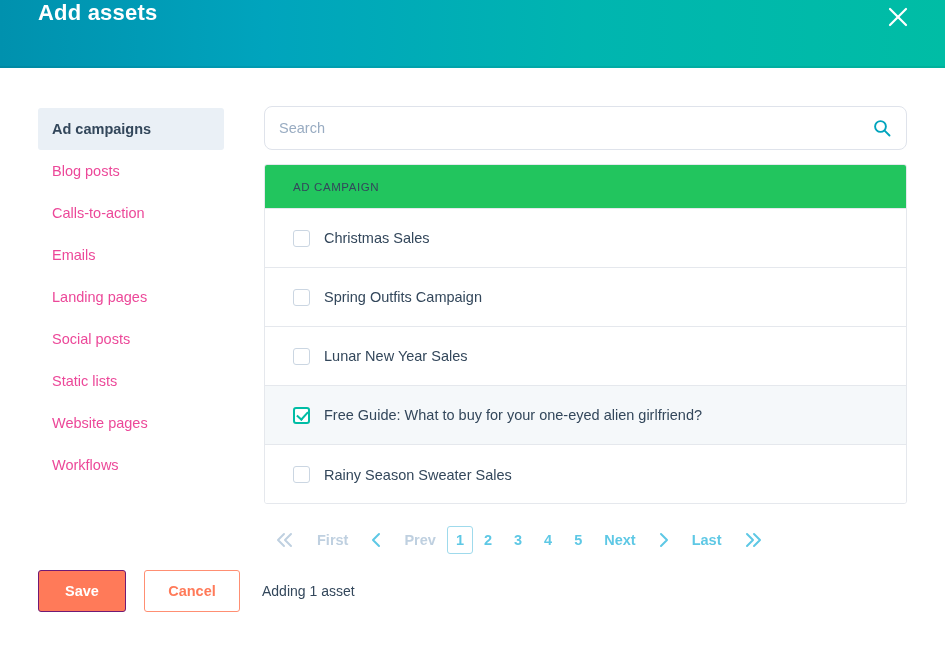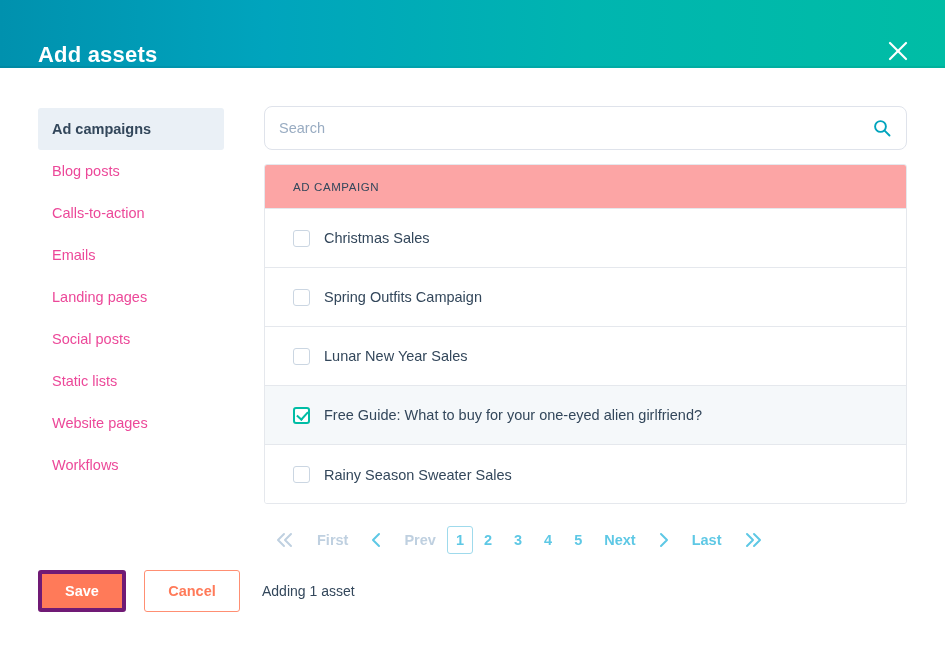--- a/index.html
+++ b/index.html
@@ -20,21 +20,21 @@
     flex-direction: column;
     position: relative;
   }
 
   
   .modal-header {
     height: 68px;
     flex: 0 0 68px;
     background: linear-gradient(90deg, #0091ae 0%, #00a4bd 28%, #00b5b0 62%, #00bda5 100%);
     display: flex;
-    align-items: flex-end;
+    align-items: flex-start;
     justify-content: space-between;
     padding: 0 30px 0 38px;
     position: relative;
   }
   .modal-header::after {
     content: "";
     position: absolute;
     left: 0; right: 0; bottom: 0;
     height: 2px;
     background: rgba(0,0,0,0.06);
@@ -127,21 +127,21 @@
 
   
   .table {
     border: 1px solid #e5e8ed;
     border-radius: 3px;
     background: #ffffff;
     overflow: hidden;
   }
   .table-head {
     height: 44px;
-    background: #fca5a5;
+    background: #22c55e;
     border-bottom: 1px solid #e5e8ed;
     display: flex;
     align-items: center;
     padding-left: 28px;
   }
   .table-head-label {
     font-size: 11.5px;
     letter-spacing: 0.6px;
     color: #33475b;
     text-transform: uppercase;
@@ -237,21 +237,21 @@
     font-weight: bold;
     display: flex;
     align-items: center;
     justify-content: center;
     cursor: pointer;
     padding: 0 20px;
     font-family: "Liberation Sans", sans-serif;
   }
   .btn-save {
     background: #ff7a59;
-    border: 4px solid #701a75;
+    border: 1px solid #701a75;
     color: #ffffff;
     min-width: 88px;
   }
   .btn-cancel {
     background: #ffffff;
     border: 1px solid #ff8f73;
     color: #ff7a59;
     min-width: 96px;
   }
   .footer-note {

